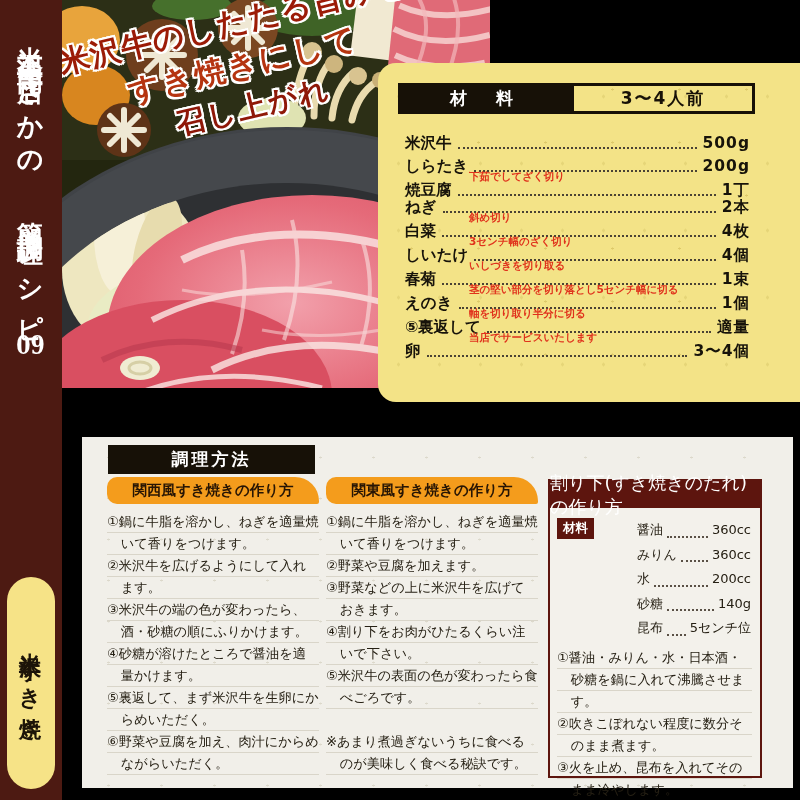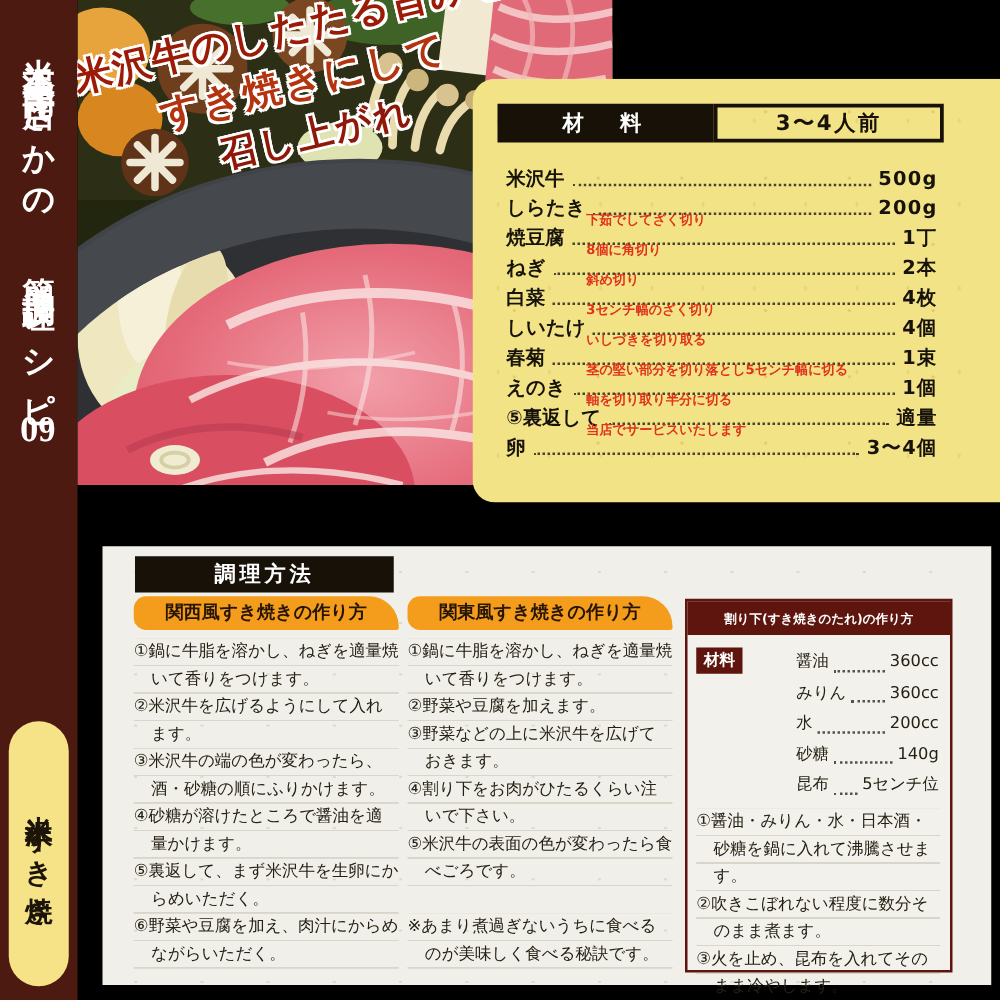--- a/index.html
+++ b/index.html
@@ -54,21 +54,21 @@
   .ribbon{height:27px;background:#f49c1c;border-radius:10px 24px 2px 10px;color:#271504;
     font-weight:bold;font-size:14.5px;text-align:center;line-height:27px;margin-bottom:7px;}
   .steps{list-style:none;margin:0;padding:0;font-size:13.2px;color:#262014;}
   .steps li{padding-left:1.05em;text-indent:-1.05em;line-height:22px;
     background-image:repeating-linear-gradient(to bottom,transparent 0,transparent 21px,#d9d5c9 21px,#d9d5c9 22px);}
   .tip{margin-top:22px;font-size:13.2px;color:#262014;padding-left:1.05em;text-indent:-1.05em;line-height:22px;
     background-image:repeating-linear-gradient(to bottom,transparent 0,transparent 21px,#d9d5c9 21px,#d9d5c9 22px);}
   #col1{left:25px;}
   #col2{left:244px;}
   #col3{left:466px;width:214px;height:299px;top:42px;border:2px solid #5d150e;box-sizing:border-box;background:#f3f1eb;}
-  .warishita-header{height:27px;background:#5d150e;color:#fff;font-size:10px;font-weight:bold;
+  .warishita-header{height:27px;background:#5d150e;color:#fff;font-size:18px;font-weight:normal;
     display:flex;align-items:center;justify-content:center;}
   .sauce{display:flex;padding:10px 9px 2px 7px;gap:36px;}
   .sauce-label{background:#5d150e;color:#fff;font-size:12.5px;font-weight:bold;
     padding:2px 6px;align-self:flex-start;margin-right:7px;white-space:nowrap;}
   .sauce-list{flex:1;}
   .sauce-row{display:flex;align-items:flex-end;font-size:13px;color:#262014;line-height:24.5px;}
   .sauce-dots{flex:1;border-bottom:2px dotted #5a5146;margin:0 4px 5px 4px;}
   .sauce-qty{white-space:nowrap;}
   #col3 .steps{padding:4px 8px 0 7px;}
 </style>
@@ -196,21 +196,20 @@
             <span class="ing-qty">200g</span>
           </div>
         <div class="ing-note">下茹でしてざく切り</div>
       </div>
       <div class="ing-row">
         <div class="ing-line">
             <span class="ing-name">焼豆腐</span>
             <span class="ing-dots"></span>
             <span class="ing-qty">1丁</span>
           </div>
-        <div class="ing-note">8個に角切り</div>
       </div>
       <div class="ing-row">
         <div class="ing-line">
             <span class="ing-name">ねぎ</span>
             <span class="ing-dots"></span>
             <span class="ing-qty">2本</span>
           </div>
         <div class="ing-note">斜め切り</div>
       </div>
       <div class="ing-row">

